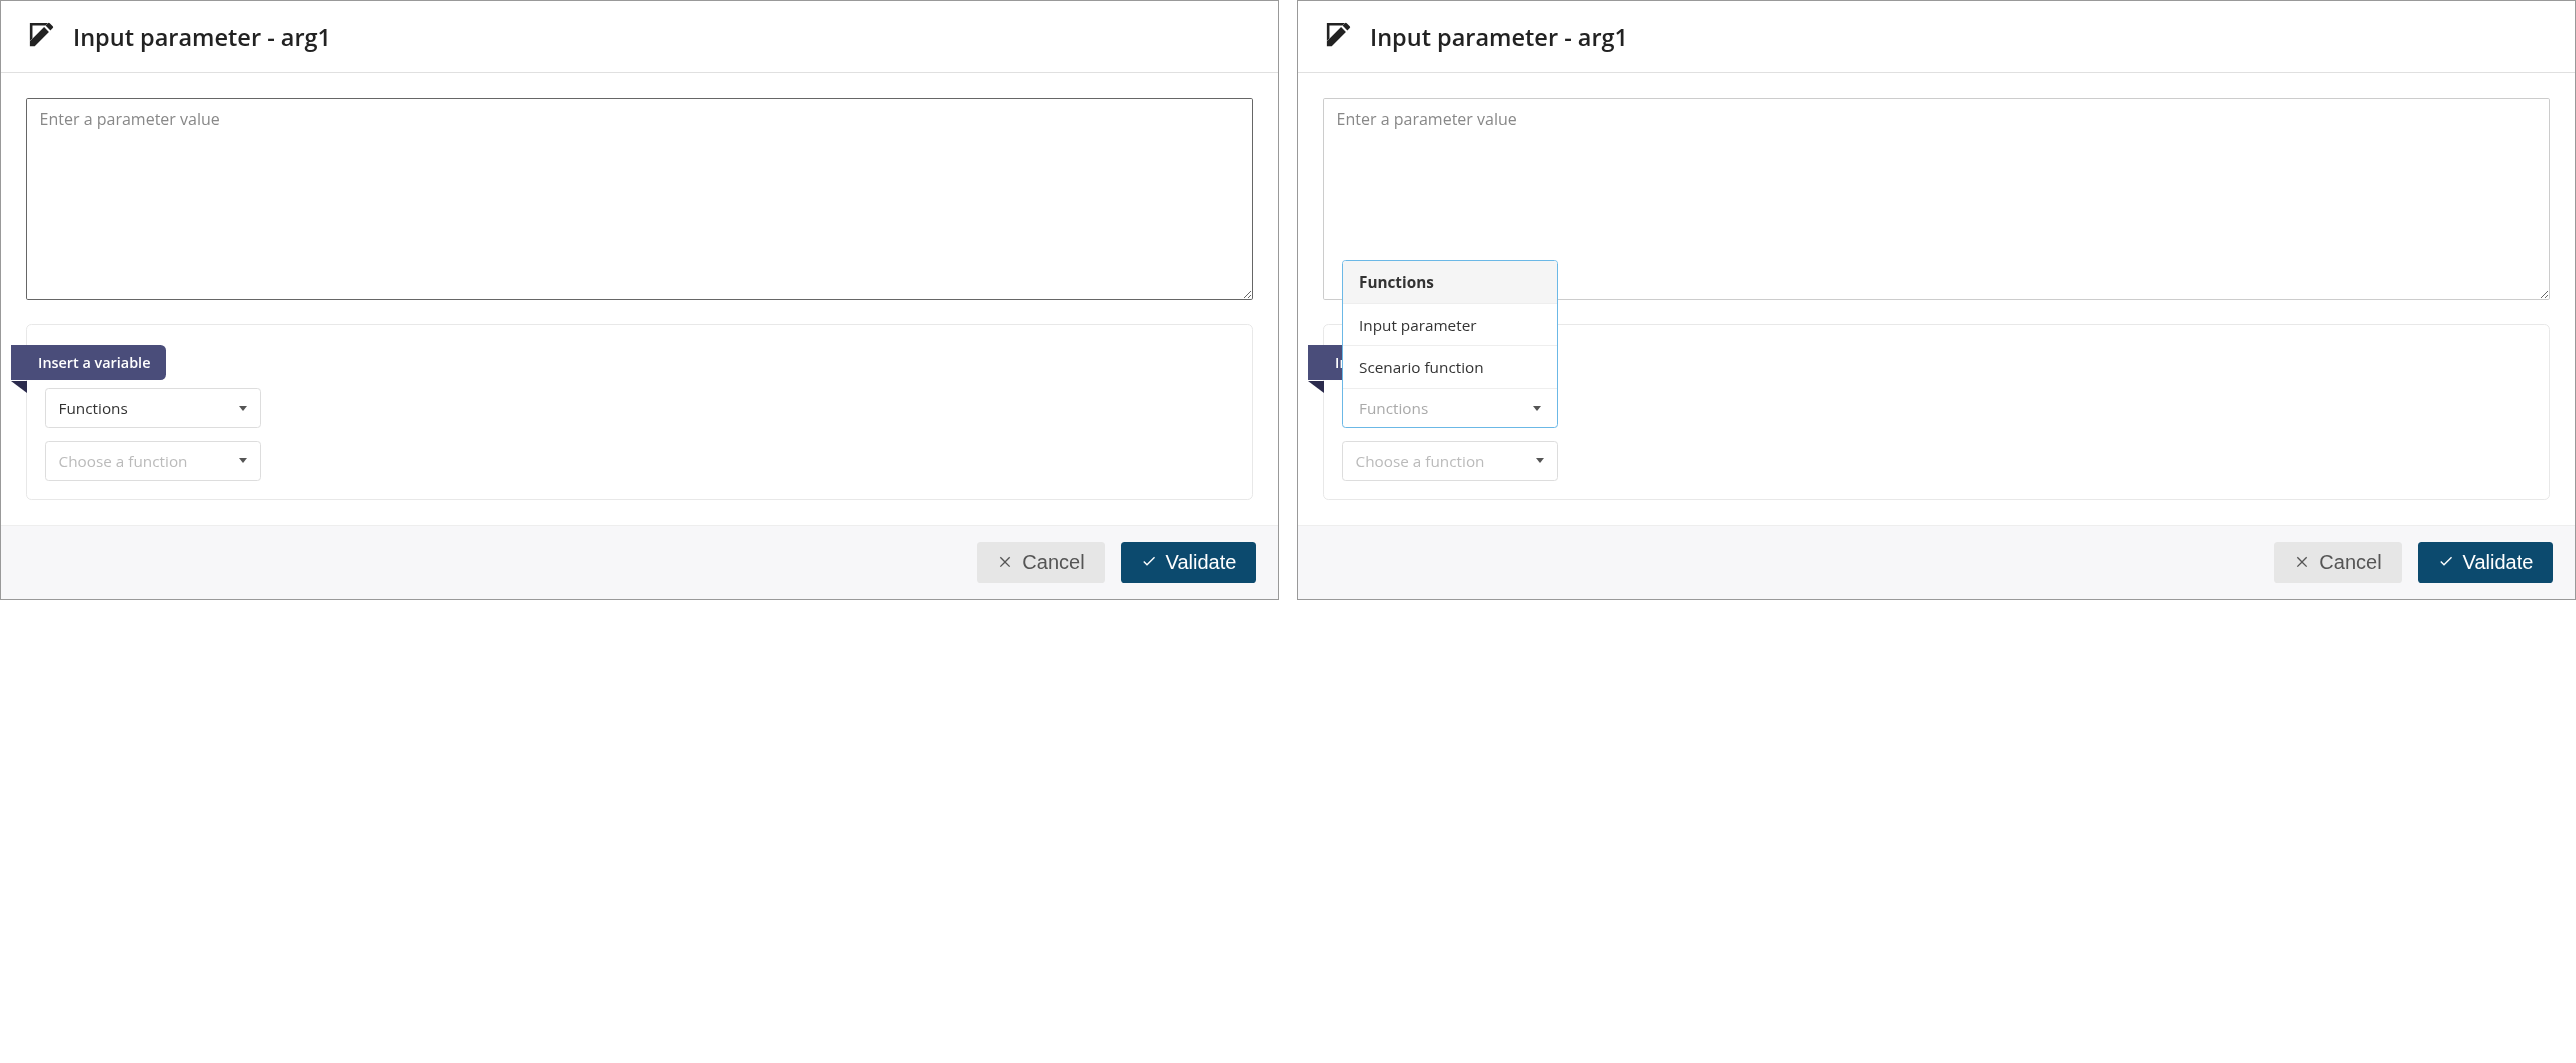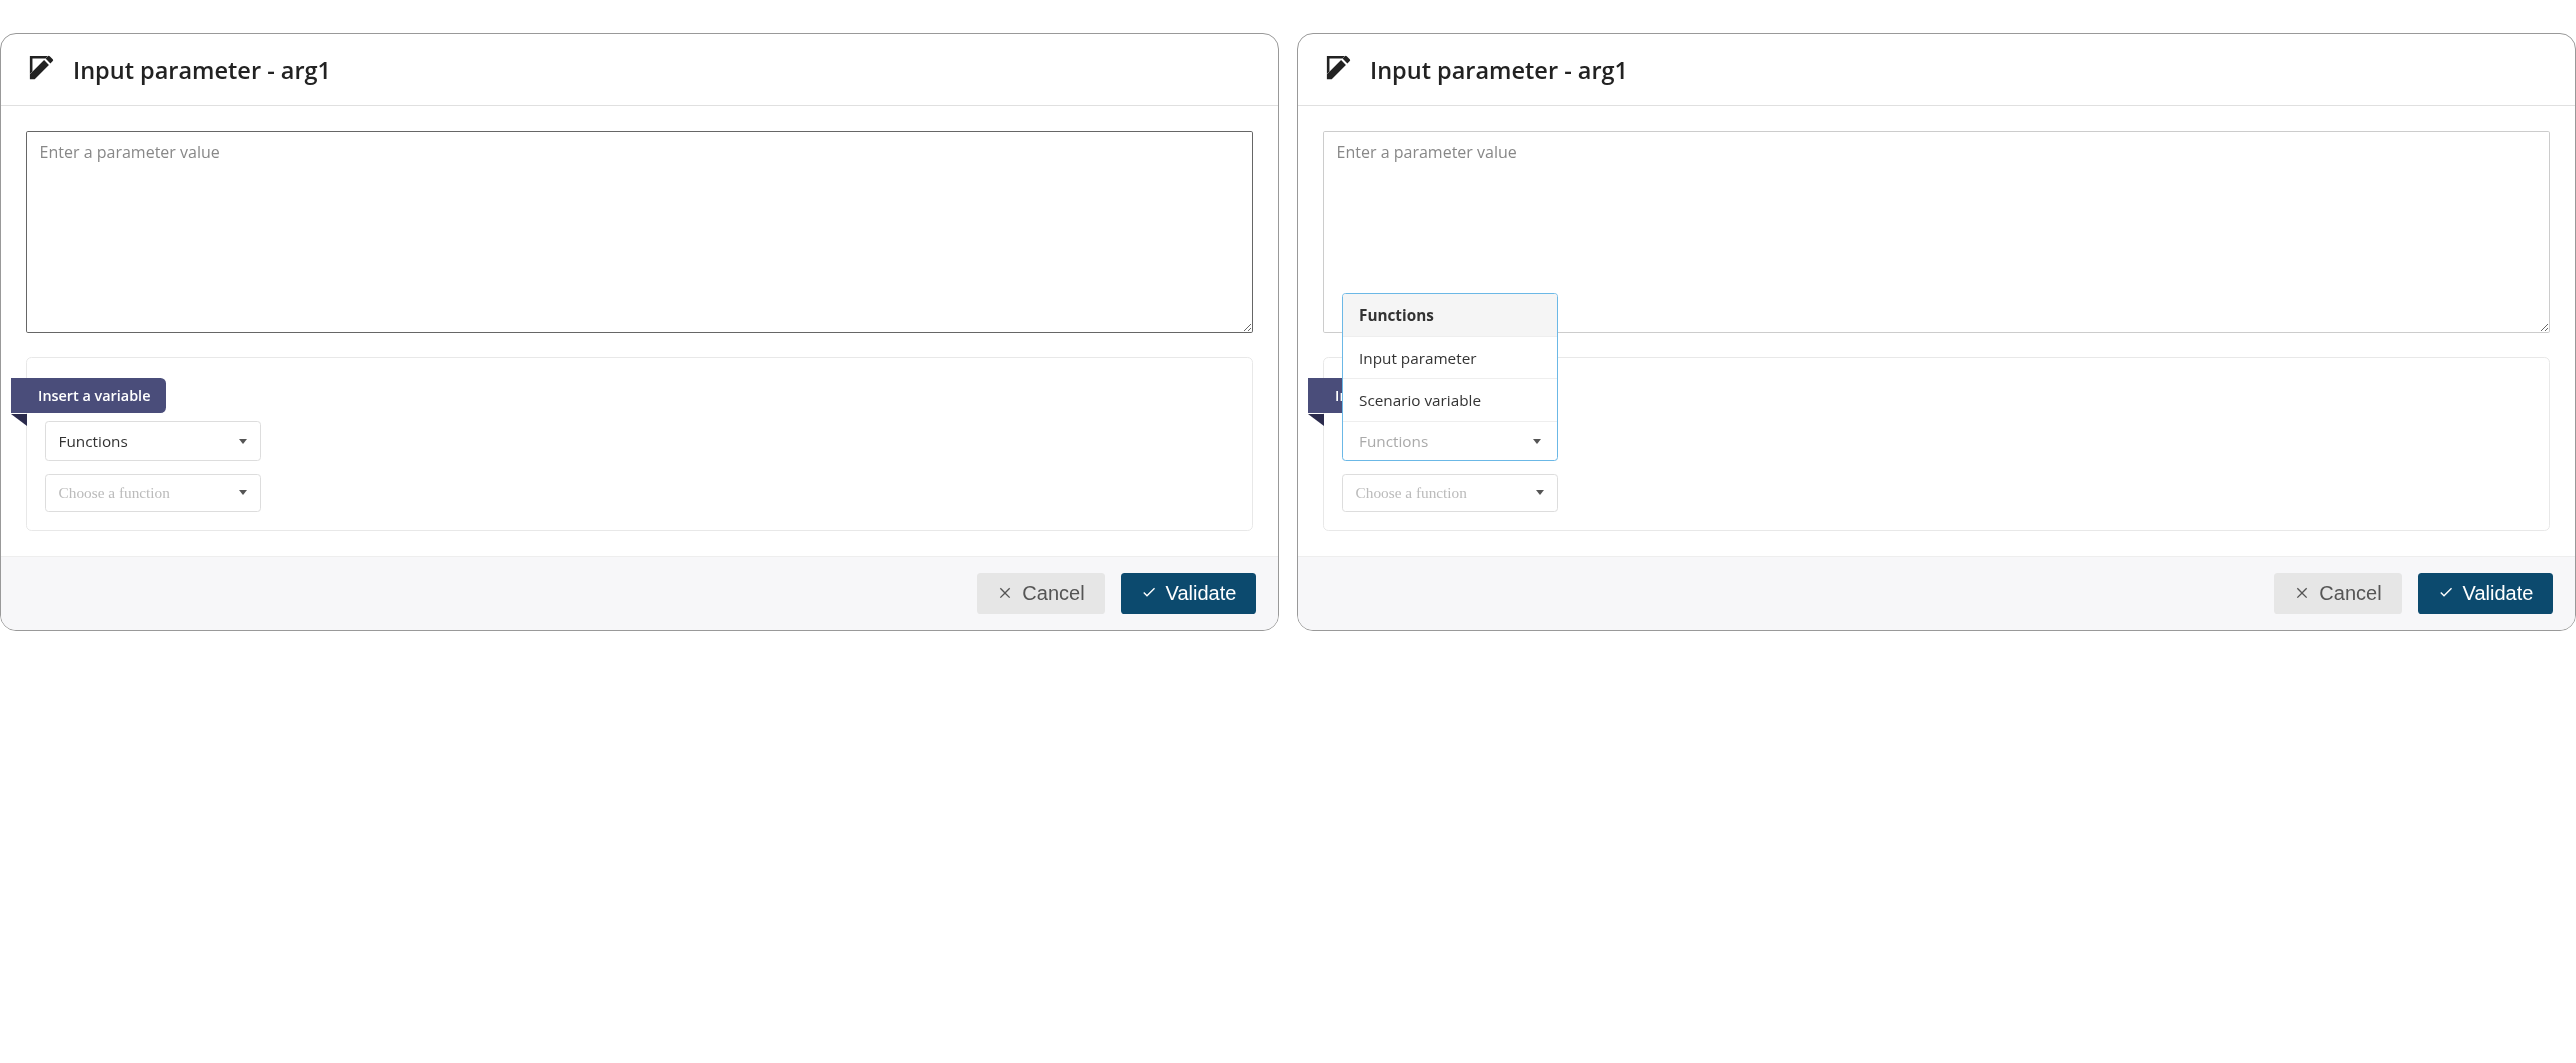--- a/index.html
+++ b/index.html
@@ -6,26 +6,25 @@
     body {
       font-family: "Segoe UI", "Open Sans", Arial, sans-serif;
       background: #fff;
       display: flex;
       gap: 18px;
       padding: 0;
     }
     .panel {
       flex: 1;
       border: 0.9px solid #999;
-      border-radius: 16px;
+      border-radius: 0;
       background: #fff;
       display: flex;
       flex-direction: column;
       overflow: hidden;
-      margin-top: 33px;
     }
     .panel-header {
       display: flex;
       align-items: center;
       padding: 18px 25px;
       border-bottom: 0.9px solid #e0e0e0;
       gap: 16px;
     }
     .panel-header svg {
       width: 31px;
@@ -107,21 +106,21 @@
       margin-bottom: 12.6px;
       cursor: pointer;
     }
     .select-box.disabled .select-text { color: #bbb; }
     .select-box .caret {
       width: 0; height: 0;
       border-left: 4.5px solid transparent;
       border-right: 4.5px solid transparent;
       border-top: 5.4px solid #555;
     }
-    .select-box:last-child { margin-bottom: 0; font-family: Liberation Serif, serif; }
+    .select-box:last-child { margin-bottom: 0; }
 
     
     .select-open-wrap {
       position: relative;
       width: 216px;
     }
     .select-open {
       border: 0.9px solid #6bb8e6;
       border-radius: 3.6px;
       background: #fff;
@@ -267,21 +266,21 @@
         <div class="insert-tag-arrow"></div>
         <div class="insert-tag-body">Insert a variable</div>
       </div>
 
       <div style="height:45px;"></div>
 
       <div class="spacer-for-open select-open-wrap">
         <div class="select-open">
           <div class="opt heading">Functions</div>
           <div class="opt">Input parameter</div>
-          <div class="opt">Scenario variable</div>
+          <div class="opt">Scenario function</div>
           <div class="search">
             <span>Functions</span>
             <span class="caret"></span>
           </div>
         </div>
       </div>
 
       <div class="select-box disabled">
         <span class="select-text">Choose a function</span>
         <span class="caret"></span>

